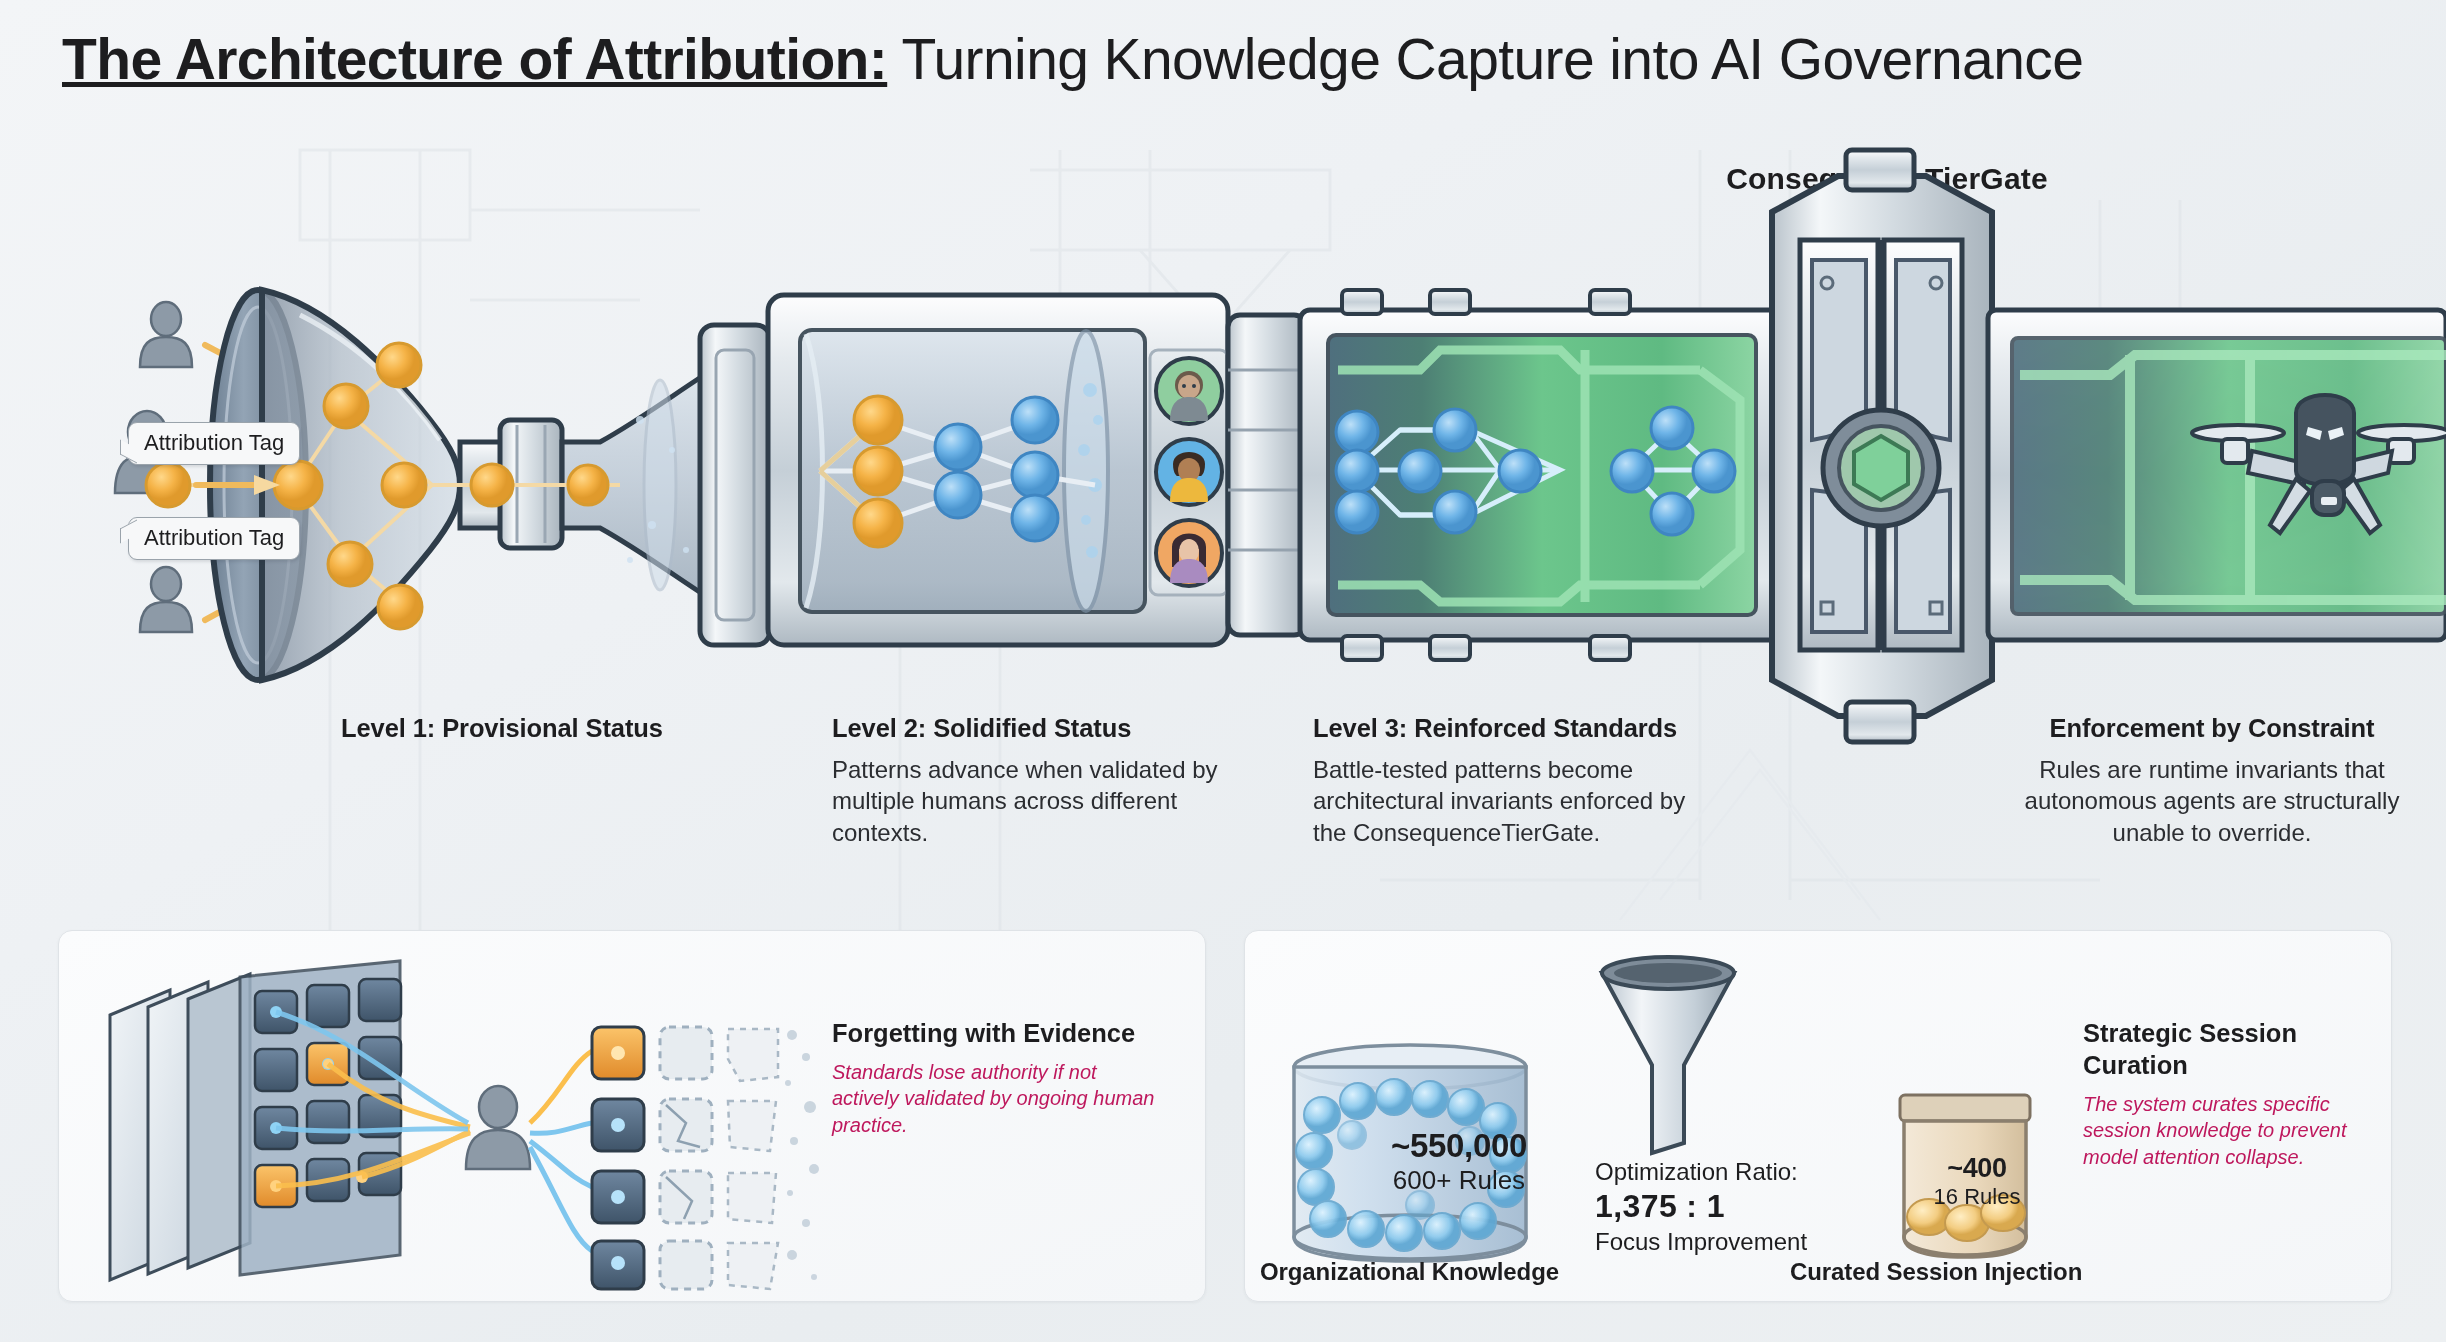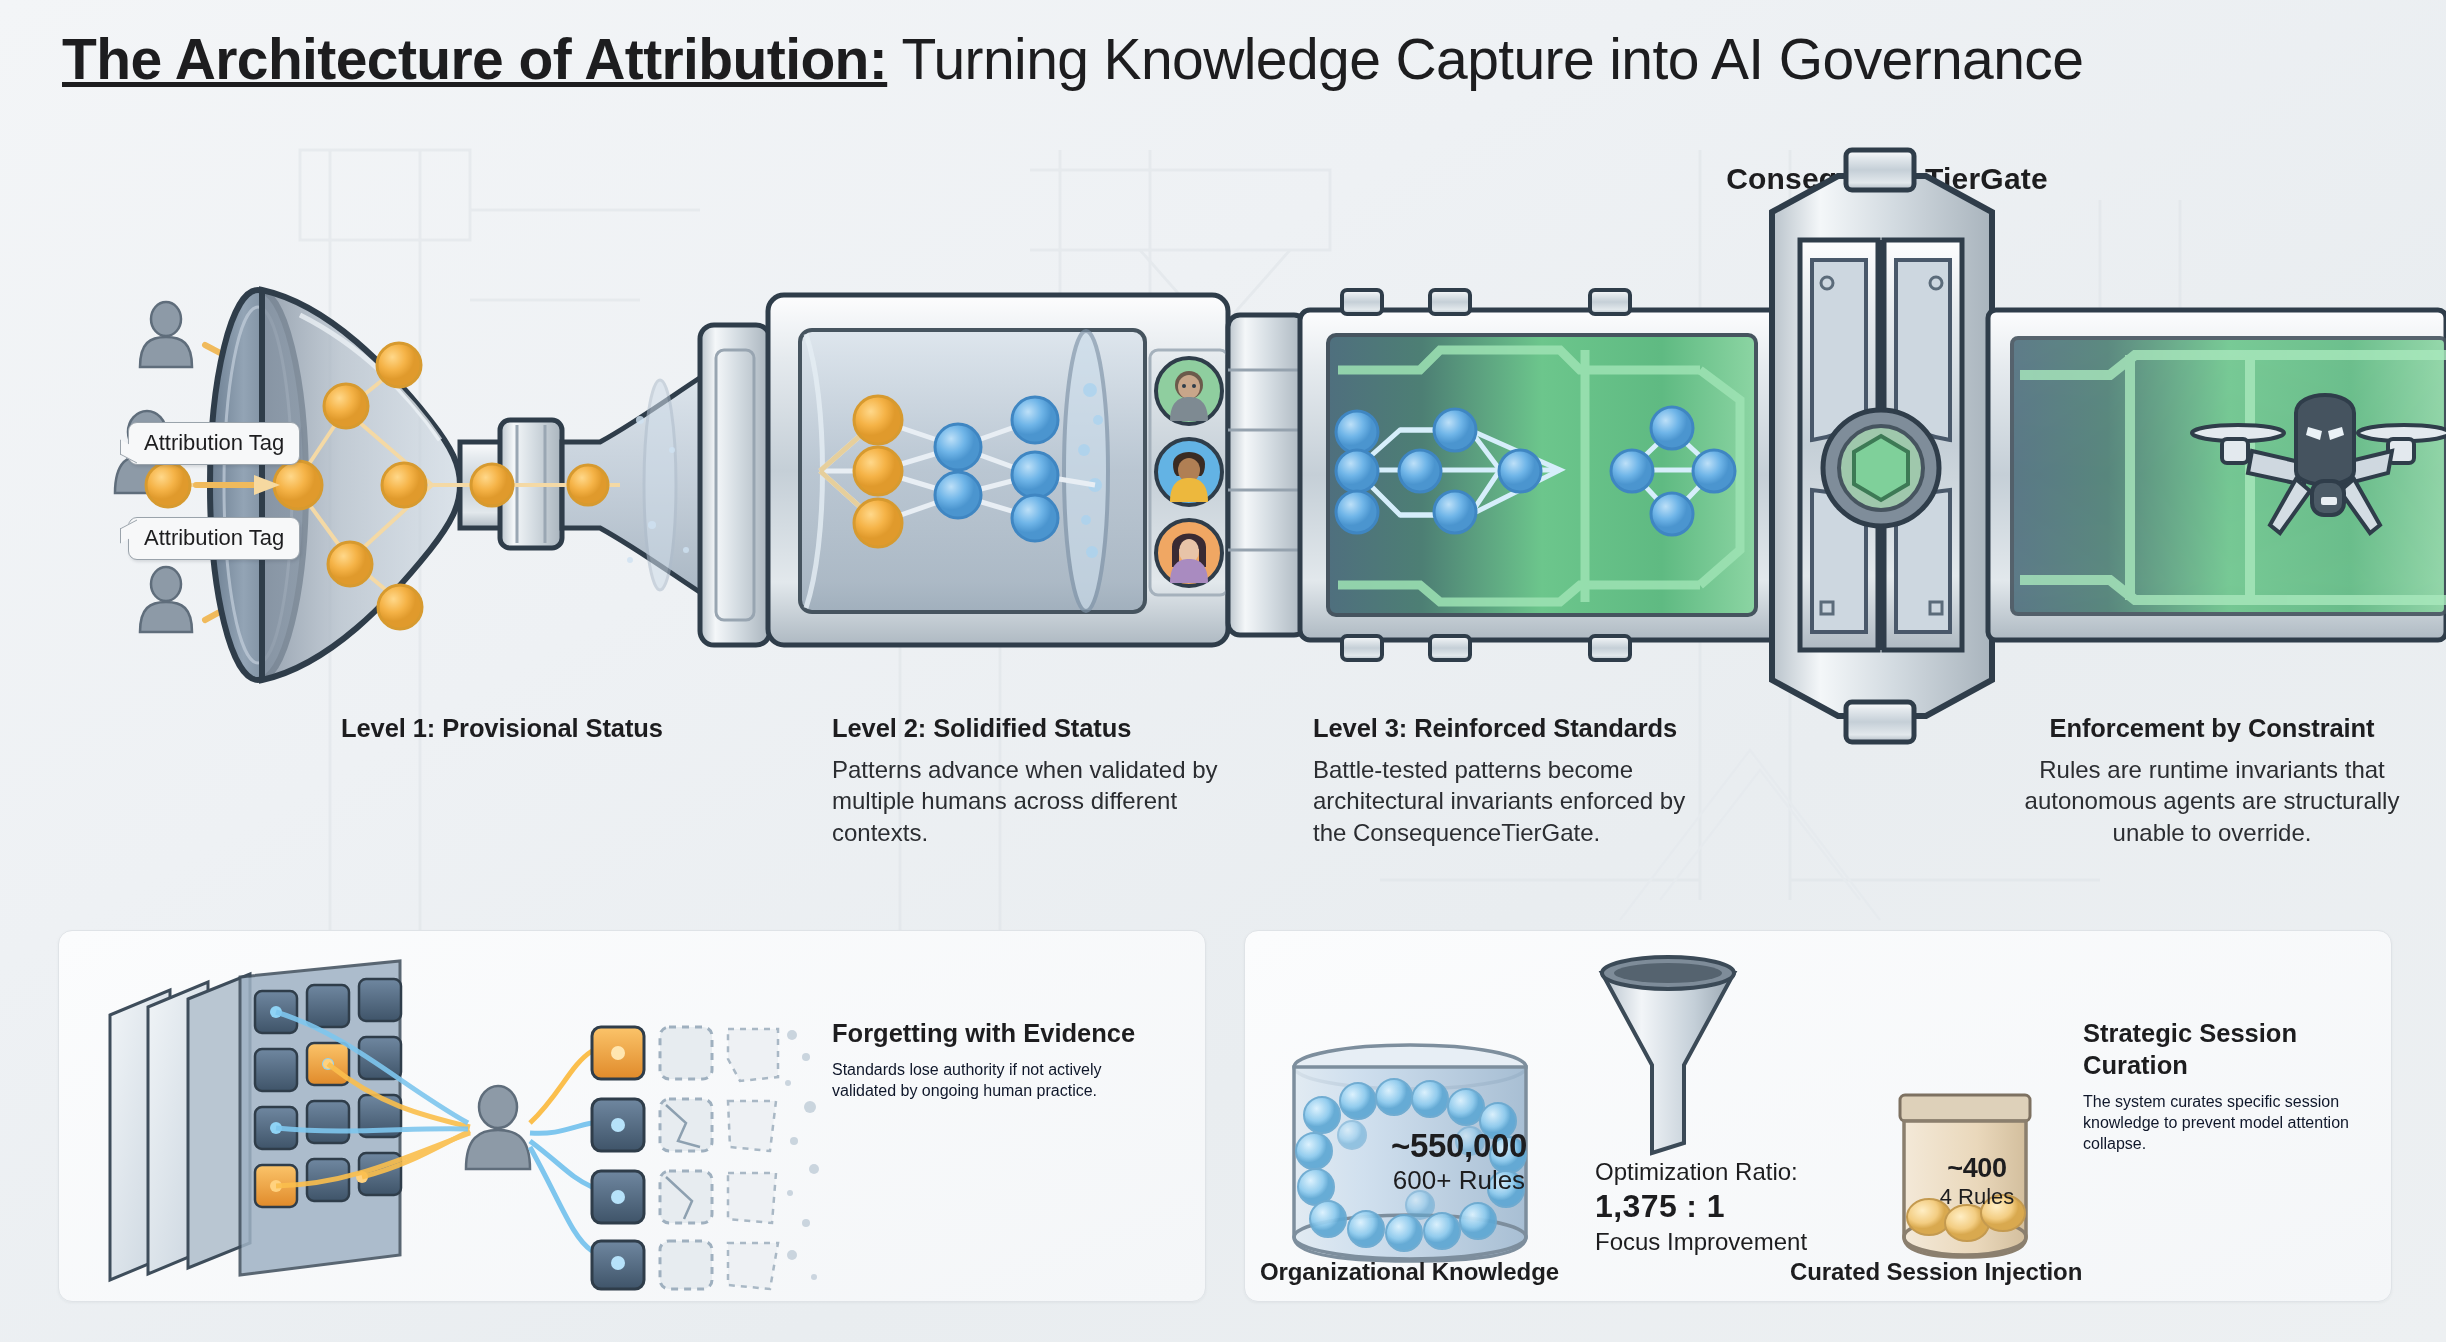--- a/index.html
+++ b/index.html
@@ -45,21 +45,21 @@
   .panel {
     position:absolute; border:1.5px solid #dfe3e7; border-radius:14px;
     background:linear-gradient(160deg,#fbfcfd 0%,#f4f6f8 100%);
     box-shadow:0 1px 3px rgba(40,50,60,.05);
   }
   #panel-left  { left:58px;  top:930px; width:1148px; height:372px; }
   #panel-right { left:1244px;top:930px; width:1148px; height:372px; }
 
   .panel-text { position:absolute; }
   .panel-text .h { font-size:25.5px; font-weight:bold; line-height:1.25; margin-bottom:9px; }
-  .panel-text .p { font-size:16px; line-height:1.32; color:#0f172a; }
+  .panel-text .p { font-size:20px; line-height:1.32; color:#be185d;font-style:italic; }
 
   #ptxt-forget { left:832px; top:1018px; width:330px; }
   #ptxt-curate { left:2083px; top:1018px; width:300px; }
 
   .stat-caption {
     position:absolute; font-size:24px; font-weight:bold; text-align:left; letter-spacing:-.1px;
   }
   #cap-org  { left:1260px; top:1258px; width:340px; }
   #cap-cur  { left:1790px; top:1258px; width:360px; }
 
@@ -668,21 +668,21 @@
     </g>
   </g>
 </svg>
 
 <div class="jar-text" id="jar-org-text">
   <div class="big">~550,000</div>
   <div class="small">600+ Rules</div>
 </div>
 <div class="jar-text" id="jar-cur-text">
   <div class="big">~400</div>
-  <div class="small">4 Rules</div>
+  <div class="small">16 Rules</div>
 </div>
 
 <div class="ratio-block">
   <div class="lbl">Optimization Ratio:</div>
   <div class="val">1,375 : 1</div>
   <div class="sub">Focus Improvement</div>
 </div>
 
 <div class="stat-caption" id="cap-org">Organizational Knowledge</div>
 <div class="stat-caption" id="cap-cur">Curated Session Injection</div>

